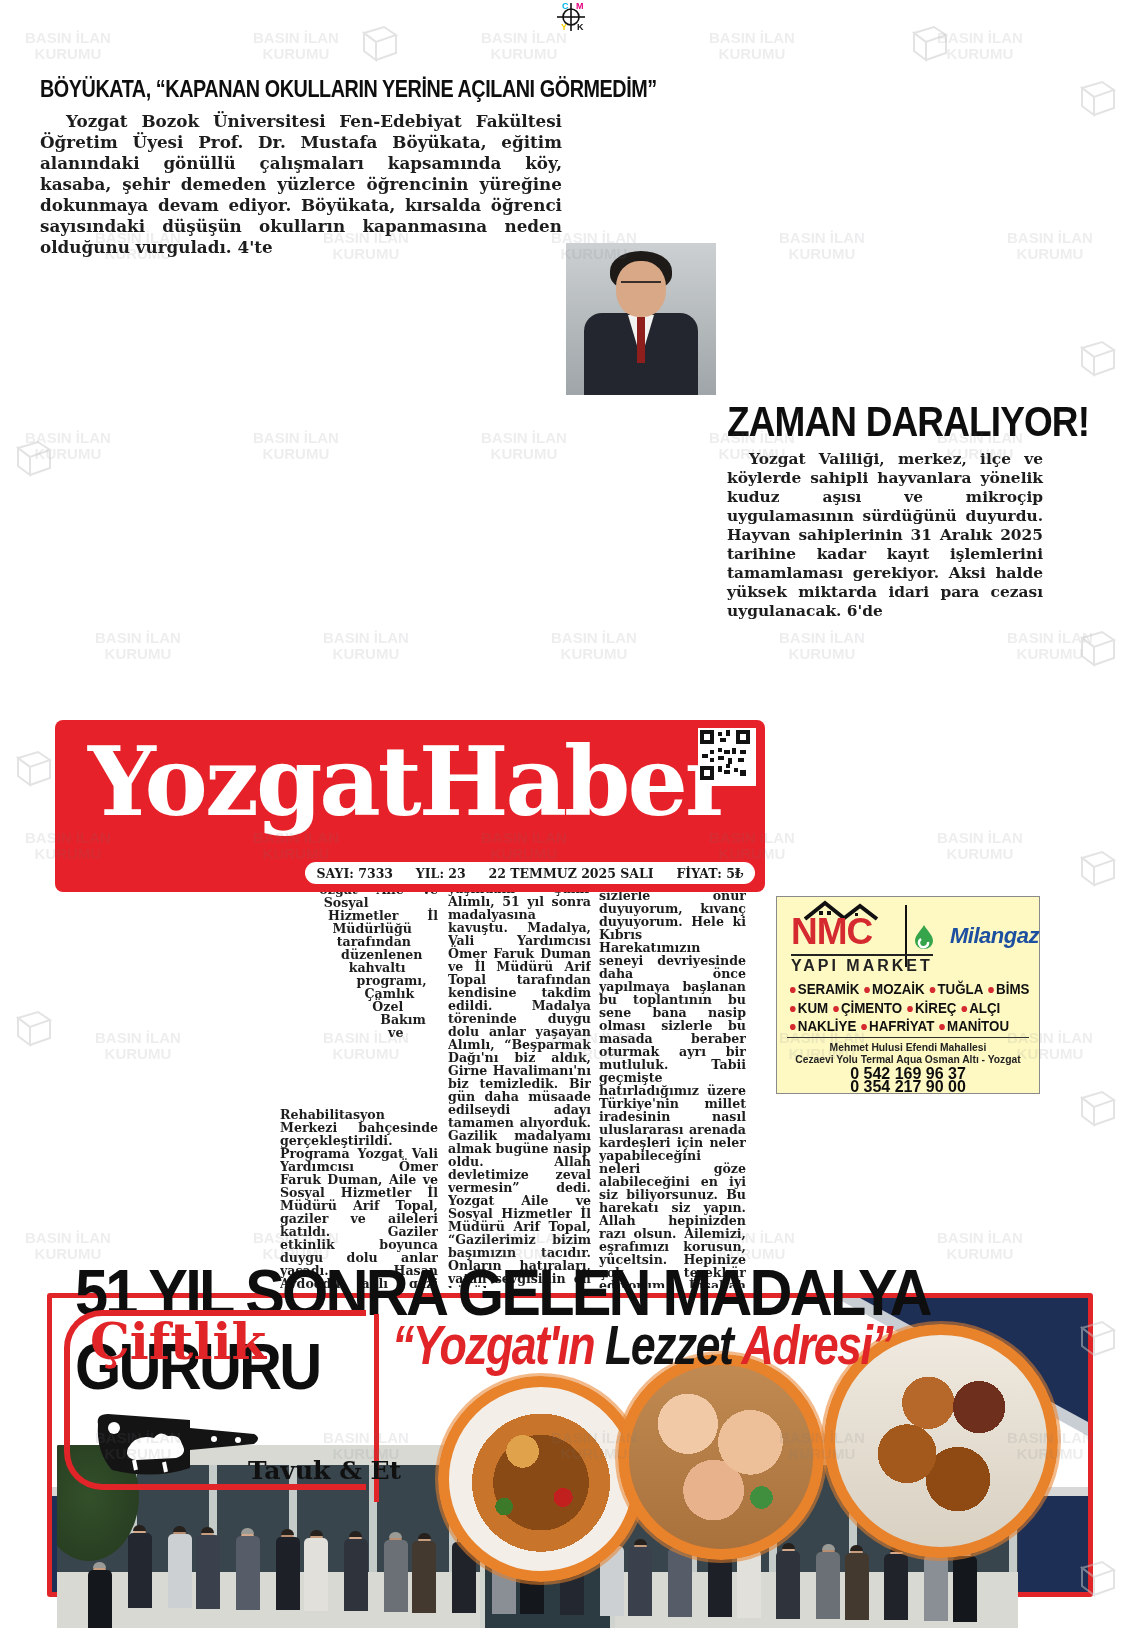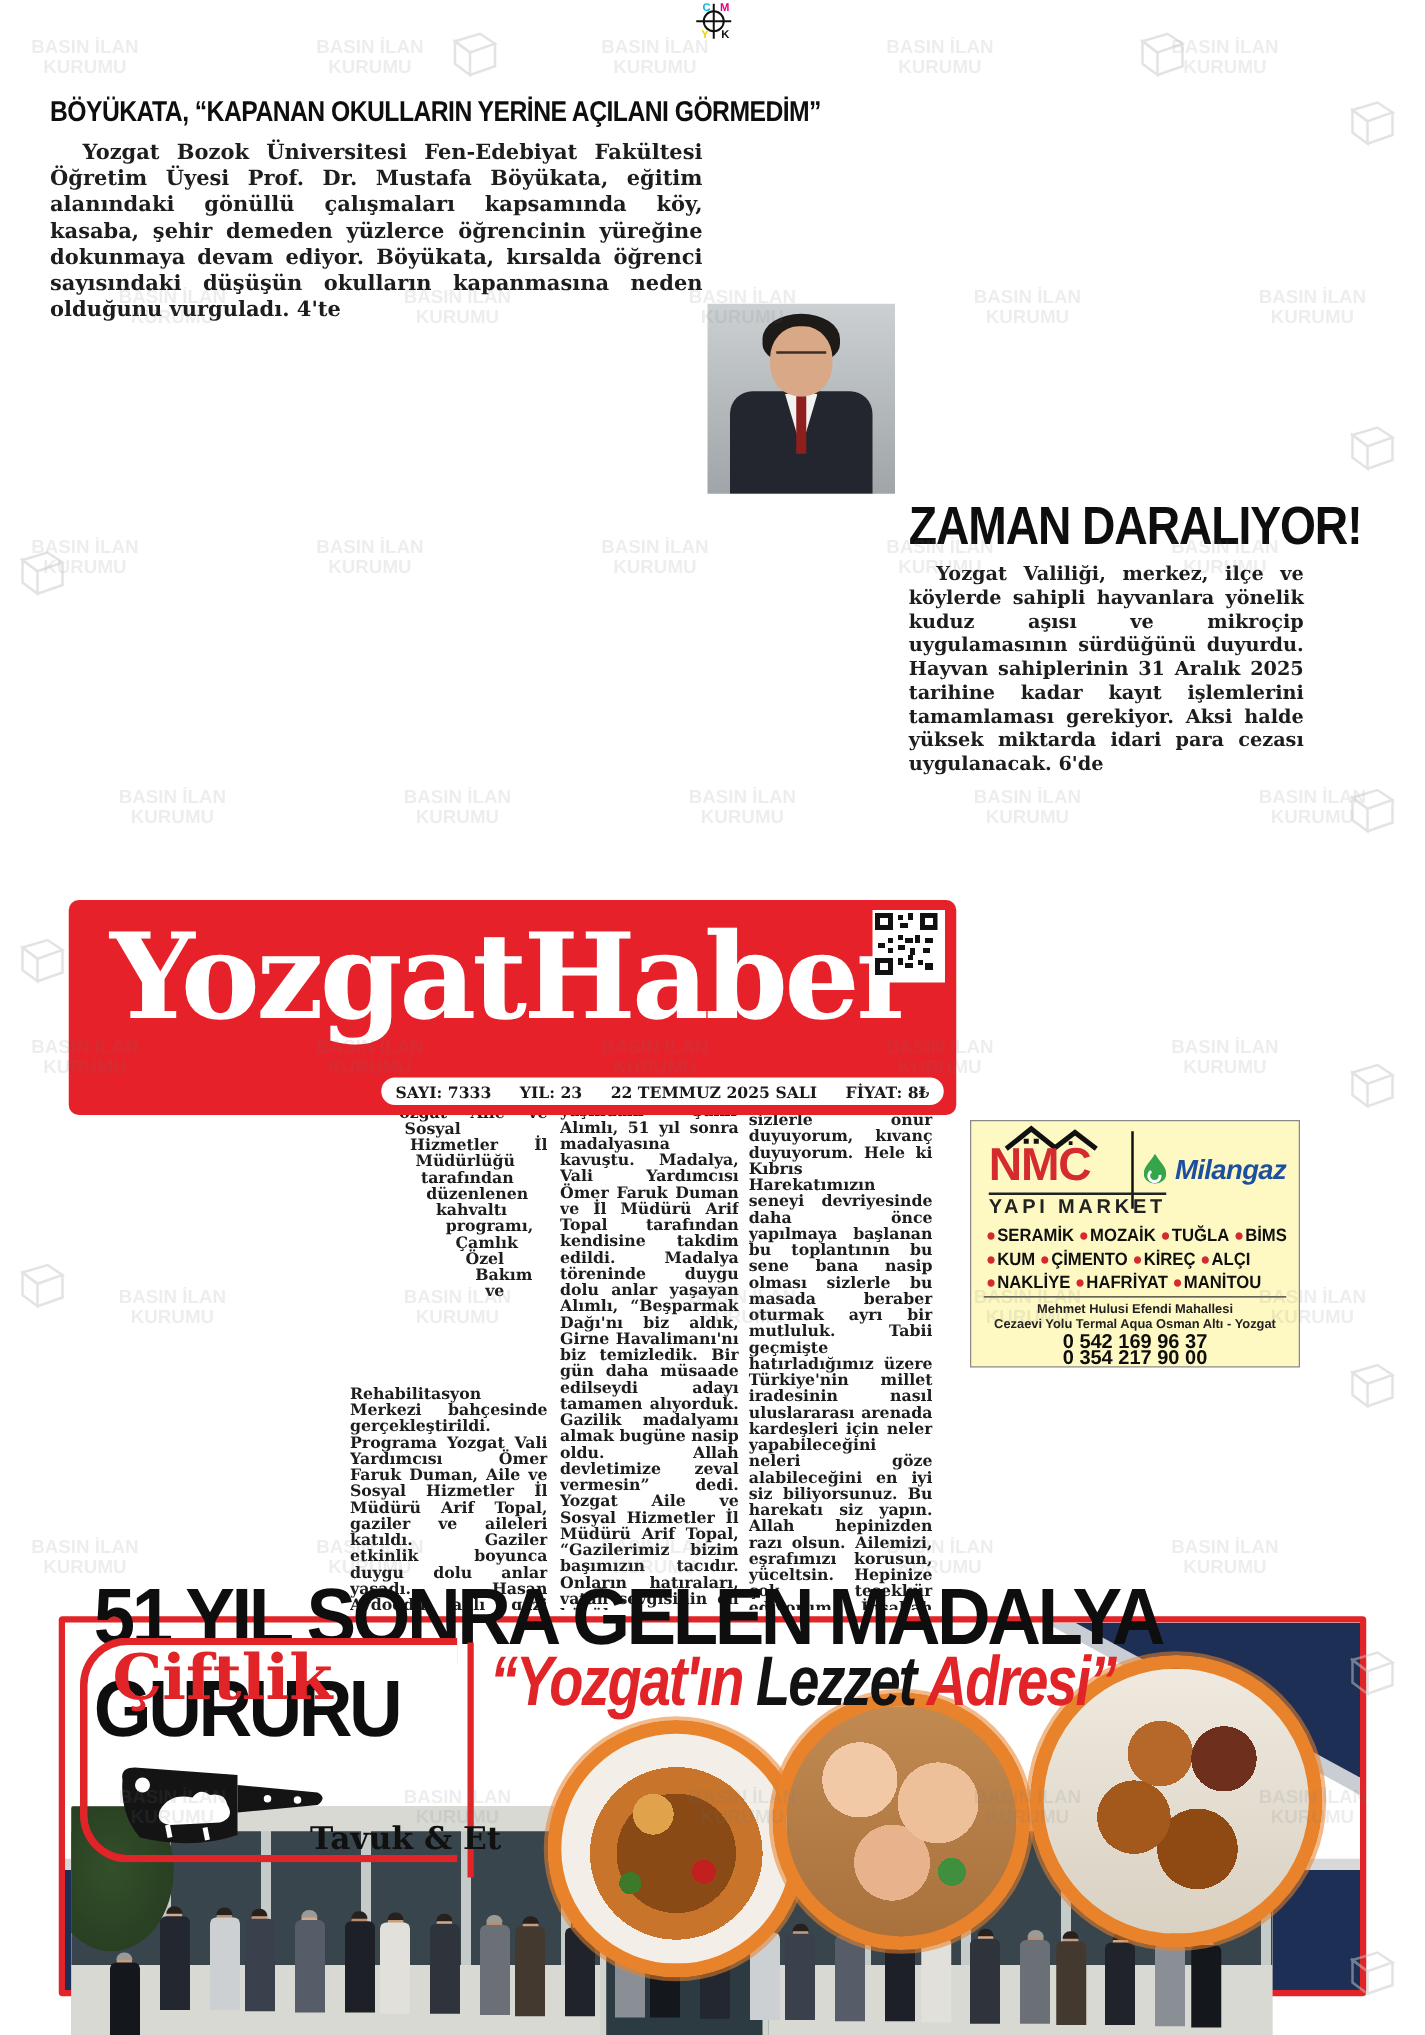--- a/index.html
+++ b/index.html
@@ -30,21 +30,21 @@
   #mast-pill{position:absolute;left:250px;top:142px;width:450px;height:22px;background:#fff;border-radius:11px;
              display:flex;align-items:center;justify-content:space-around;font-size:12.5px;font-weight:bold;color:#1a1a1a;}
   #mast-qr{position:absolute;right:9px;top:8px;width:54px;height:54px;background:#fff;padding:2px;}
   #mast-strip{left:55px;top:380px;width:710px;height:25px;background:#c9c9c9;display:flex;align-items:center;justify-content:center;
               font-family:"Liberation Sans",sans-serif;font-weight:bold;font-size:14.5px;color:#2a2a2a;}
   
   #nmc{left:776px;top:212px;width:262px;height:196px;background:#fef9c3;border:1px solid #8a8a8a;font-family:Liberation Sans, sans-serif;}
   .nmc-brand{position:absolute;left:14px;top:14px;font-size:37px;font-weight:bold;color:#d42a30;letter-spacing:-1px;}
   .nmc-roofs{position:absolute;left:26px;top:2px;}
   .nmc-div{position:absolute;left:128px;top:8px;width:2px;height:62px;background:#111;}
-  .nmc-mila{position:absolute;left:138px;top:26px;display:flex;align-items:flex-start;gap:7px;}
+  .nmc-mila{position:absolute;left:138px;top:26px;display:flex;align-items:flex-end;gap:17px;}
   .nmc-mila span{font-size:22px;font-weight:bold;font-style:italic;color:#1c4fa0;letter-spacing:-.5px;}
   .nmc-yapi{position:absolute;left:14px;top:57px;font-size:16px;font-weight:bold;letter-spacing:3px;color:#222;border-top:2px solid #222;padding-top:1px;}
   .nmc-items{position:absolute;left:8px;top:83px;width:246px;font-weight:bold;color:#101010;}
   .nmc-row{line-height:18.5px;font-size:14.2px;transform:scaleX(.94);transform-origin:left;white-space:nowrap;}
   .nmc-row b{color:#d42a30;margin:0 1px 0 4px;}
   .nmc-hr{position:absolute;left:10px;top:140px;width:242px;border-top:1.5px solid #333;}
   .nmc-addr{position:absolute;left:0;top:145px;width:100%;text-align:center;font-size:10.3px;font-weight:bold;color:#222;line-height:12px;}
   .nmc-phones{position:absolute;left:0;top:170px;width:100%;text-align:center;font-size:16px;font-weight:bold;color:#0e0e0e;line-height:13px;}
   
   #main-hl{left:40px;top:410px;width:1000px;height:76px;display:flex;align-items:center;justify-content:center;}
@@ -175,21 +175,21 @@
           <rect x="5" y="10" width="2" height="2"></rect>
             <rect x="1" y="12" width="3" height="2"></rect>
             <rect x="5" y="14" width="2" height="2"></rect>
         </g>
       </svg>
     </div>
     <div id="mast-pill">
       <span>SAYI: 7333</span>
       <span>YIL: 23</span>
       <span>22 TEMMUZ 2025 SALI</span>
-      <span>FİYAT: 8₺</span>
+      <span>FİYAT: 5₺</span>
     </div>
   </div>
 
   <div id="nmc" class="abs z">
     <div class="nmc-roofs">
       <svg width="86" height="22" viewBox="0 0 86 22">
         <path d="M2 20 L22 4 L42 20" fill="none" stroke="#111" stroke-width="4"></path>
         <path d="M40 20 L57 7 L74 20" fill="none" stroke="#111" stroke-width="4"></path>
         <rect x="16" y="12" width="4" height="4" fill="#111"></rect>
           <rect x="24" y="12" width="4" height="4" fill="#111"></rect>

